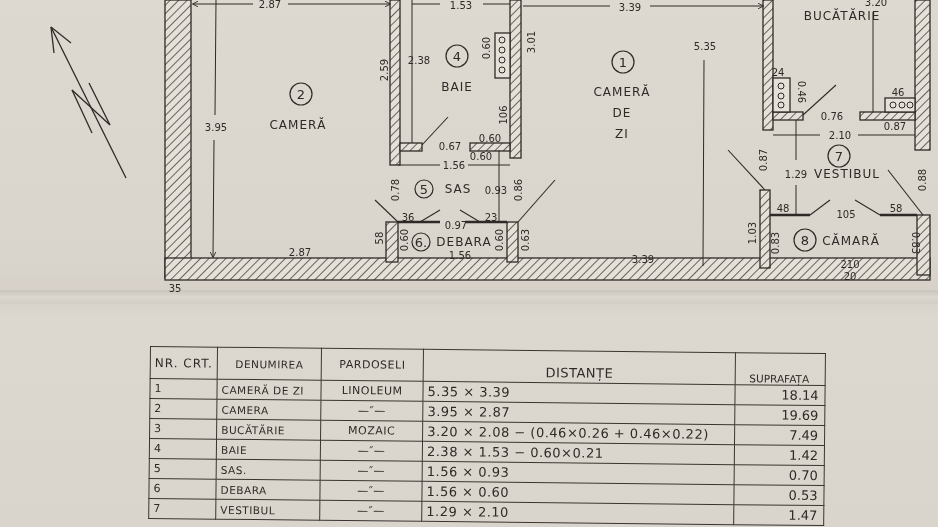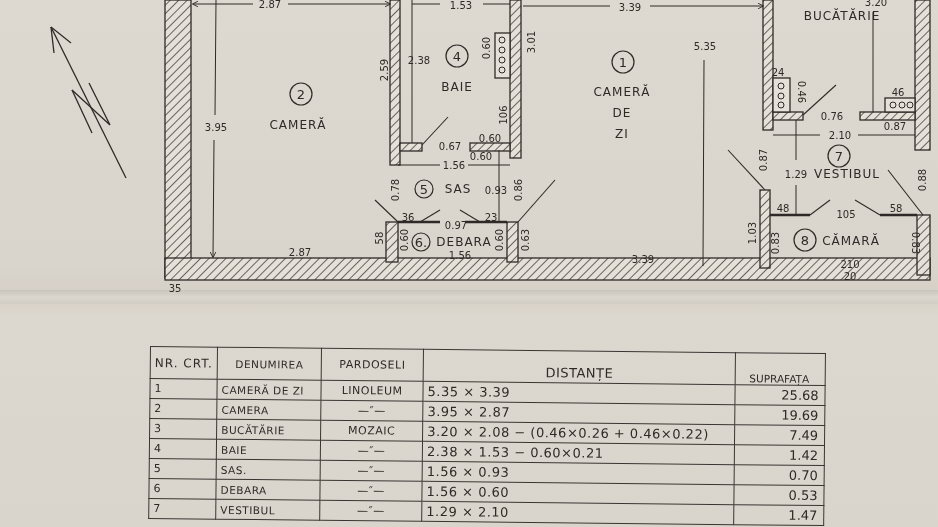--- a/index.html
+++ b/index.html
@@ -239,21 +239,21 @@
         <th class="c-dist h">DISTANȚE</th>
         <th class="c-area h">SUPRAFAȚA</th>
       </tr>
     </thead>
     <tbody>
       <tr>
         <td class="c-nr">1</td>
         <td class="c-name">CAMERĂ DE ZI</td>
         <td class="c-floor">LINOLEUM</td>
         <td class="c-dist">5.35 × 3.39</td>
-        <td class="c-area">25.68</td>
+        <td class="c-area">18.14</td>
       </tr>
       <tr>
         <td class="c-nr">2</td>
         <td class="c-name">CAMERA</td>
         <td class="c-floor">—″—</td>
         <td class="c-dist">3.95 × 2.87</td>
         <td class="c-area">19.69</td>
       </tr>
       <tr>
         <td class="c-nr">3</td>

